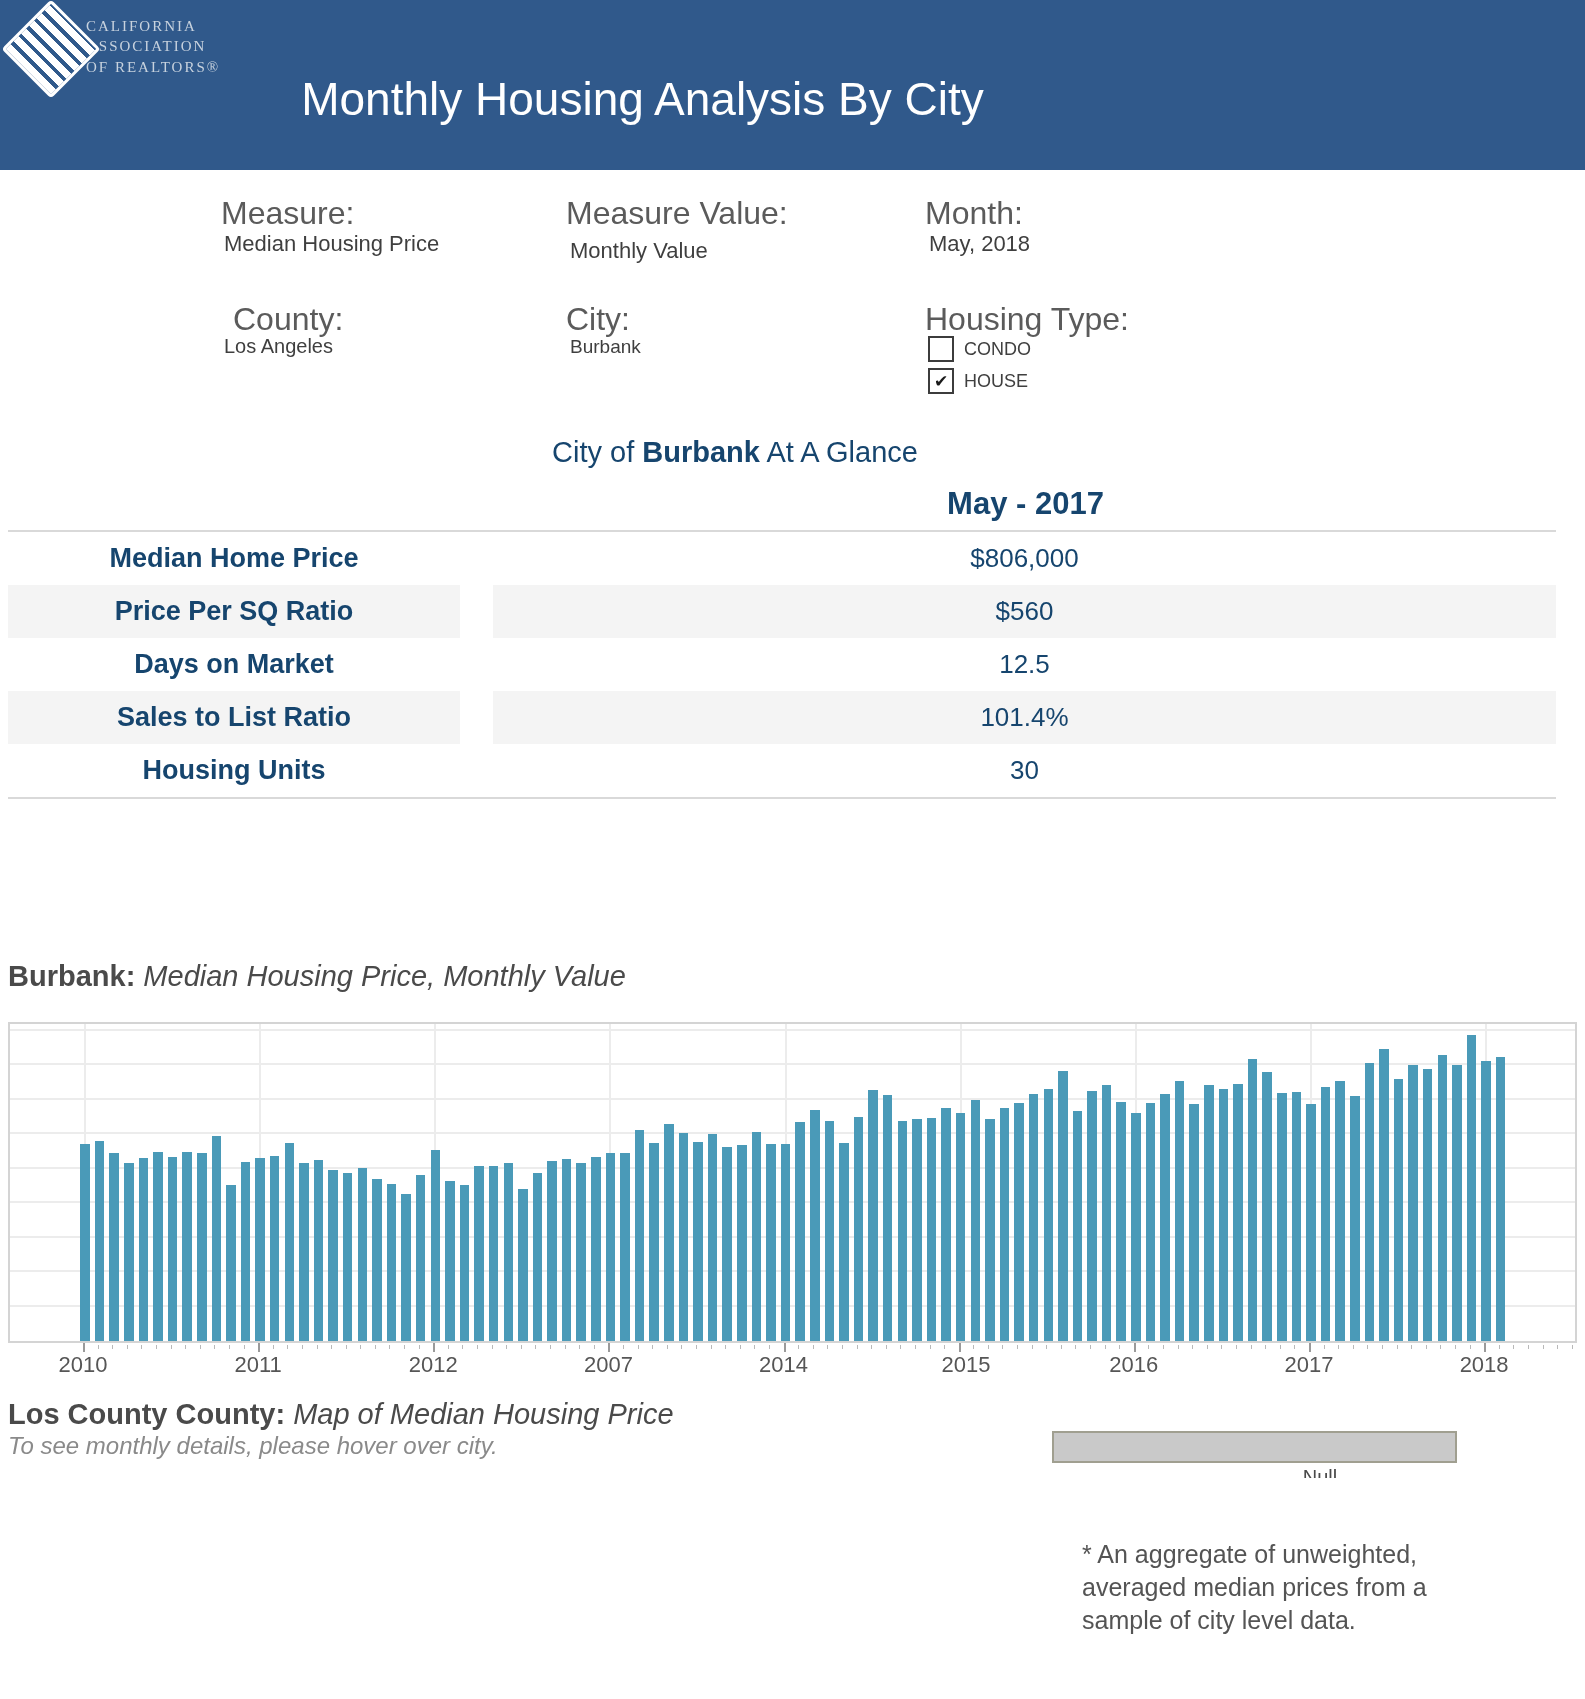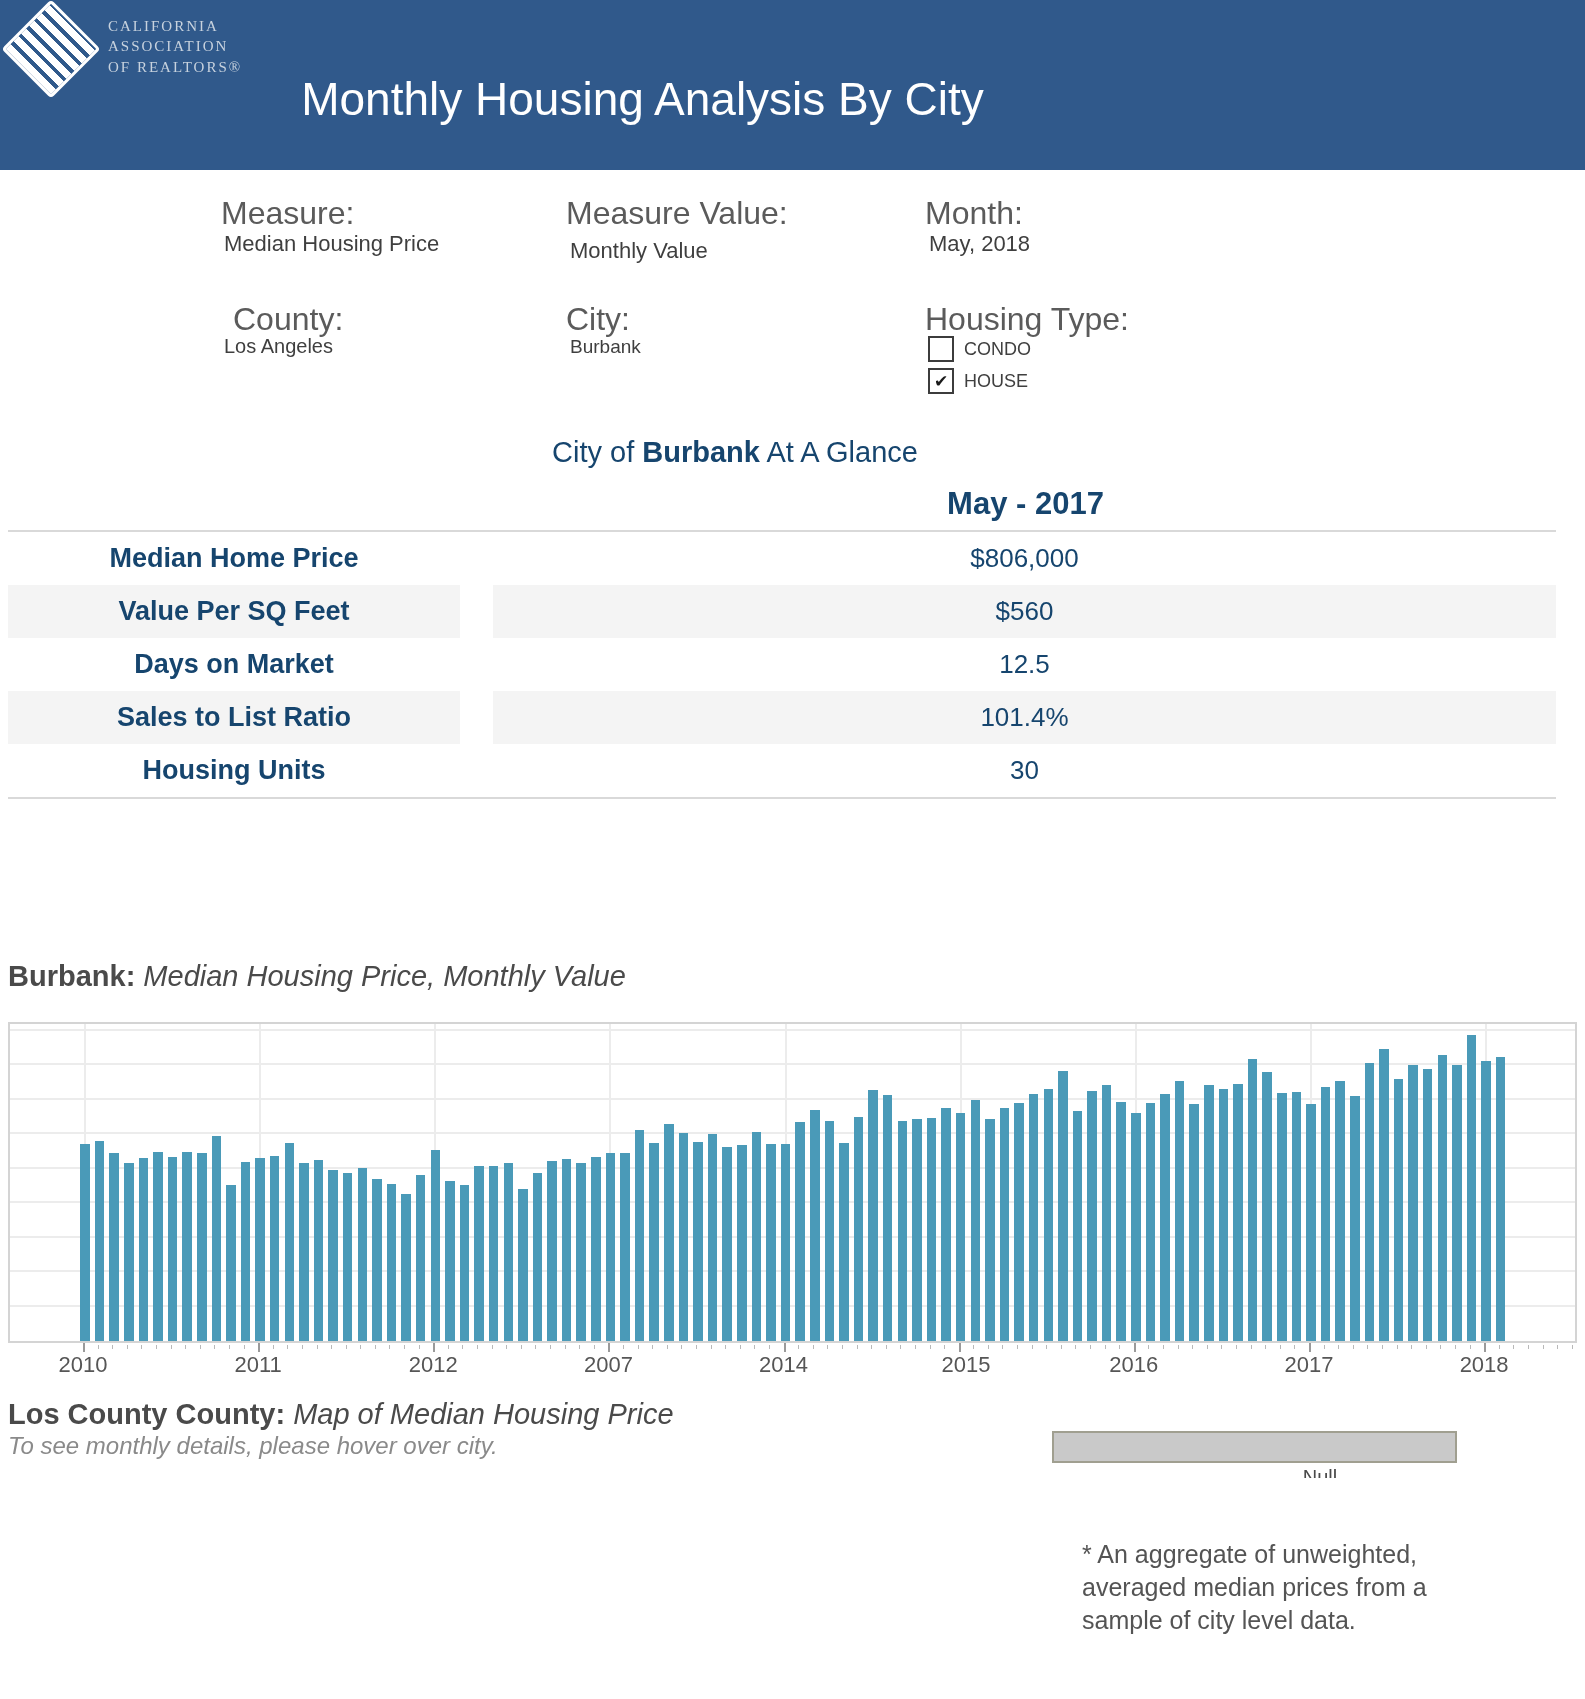--- a/index.html
+++ b/index.html
@@ -5,21 +5,21 @@
   html,body{margin:0;padding:0;background:#fff;}
   #app{position:relative;width:1585px;height:1699px;background:#fff;
        font-family:"Liberation Sans",sans-serif;overflow:hidden;}
 
   
   .banner{position:absolute;left:0;top:0;width:1585px;height:170px;background:#30598b;}
   .logo{position:absolute;left:16px;top:6px;display:flex;align-items:flex-start;}
   .logo-diamond{width:64px;height:64px;margin-top:8px;transform:rotate(45deg);
       background:repeating-linear-gradient(0deg,#fff 0 7px,#30598b 7px 11px);
       border:3px solid #fff;border-radius:4px;}
-  .logo-text{margin-left:22px;margin-top:10px;color:#c7d2de;
+  .logo-text{margin-top:10px;color:#c7d2de;
       font-family:"Liberation Serif",serif;font-size:15px;letter-spacing:2px;line-height:1.35;}
   .banner-title{position:absolute;left:0;top:72px;width:1285px;text-align:center;
       color:#ffffff;font-size:46px;font-weight:400;}
 
   
   .flabel{position:absolute;font-size:32px;color:#5b5b5b;}
   .fvalue{position:absolute;font-size:22px;color:#3f3f3f;}
   .hbox{position:absolute;display:flex;align-items:center;font-size:18px;color:#3f3f3f;}
   .cb{width:22px;height:22px;border:2px solid #3c3c3c;background:#fff;margin-right:10px;
       display:inline-flex;align-items:center;justify-content:center;font-size:17px;color:#1a1a1a;}
@@ -120,21 +120,21 @@
     <div class="ghead">
       <div class="hcell">May - 2017</div>
     </div>
     <div class="grows" id="glance-rows">
         <div class="grow">
           <div class="lcell">Median Home Price</div>
           <div class="cgap"></div>
           <div class="vcell">$806,000</div>
         </div>
         <div class="grow alt">
-          <div class="lcell">Value Per SQ Feet</div>
+          <div class="lcell">Price Per SQ Ratio</div>
           <div class="cgap"></div>
           <div class="vcell">$560</div>
         </div>
         <div class="grow">
           <div class="lcell">Days on Market</div>
           <div class="cgap"></div>
           <div class="vcell">12.5</div>
         </div>
         <div class="grow alt">
           <div class="lcell">Sales to List Ratio</div>

